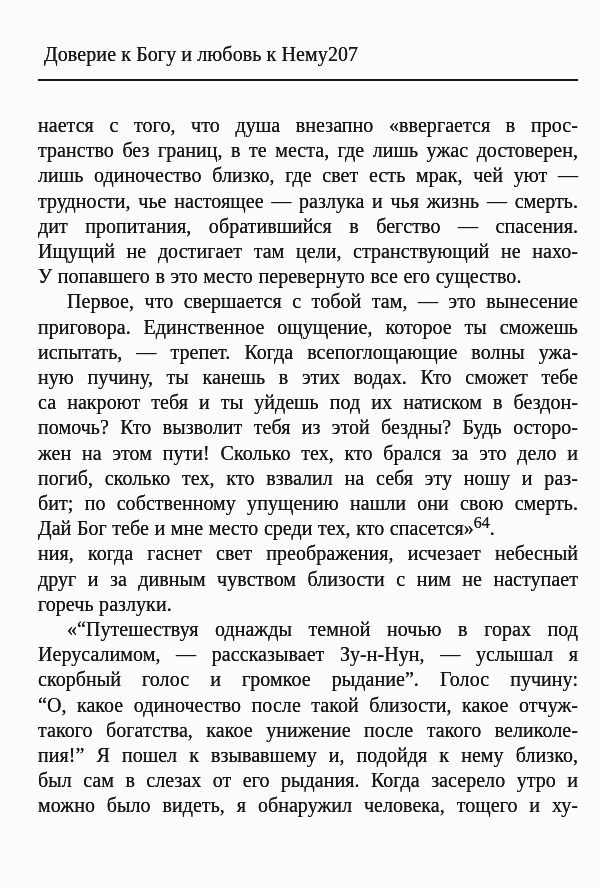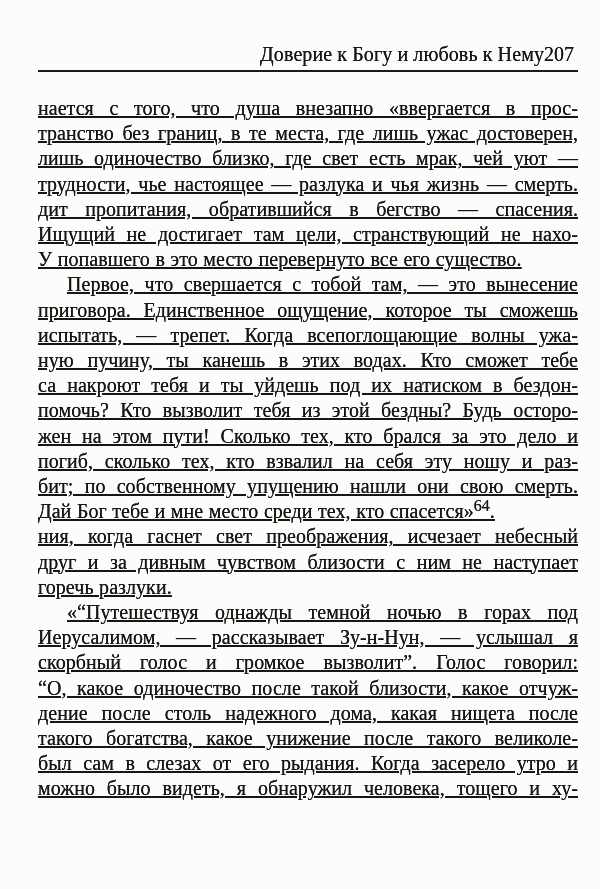--- a/index.html
+++ b/index.html
@@ -14,37 +14,36 @@
     box-sizing: border-box;
     background: #fcfcfa;
     padding: 42px 22px 0 38px;
     font-family: "Liberation Serif", "DejaVu Serif", serif;
     color: #181614;
     text-shadow: 0 0 0.45px currentColor; 
     overflow: hidden;
   }
   .running-head {
     display: flex;
-    justify-content: flex-end;
+    justify-content: flex-start;
     align-items: baseline;
     font-size: 20px;
     line-height: 24px;
-    padding-bottom: 4px;
+    padding-bottom: 13px;
     padding-left: 6px;
     border-bottom: 2px solid #1c1a18;
   }
   .running-head .title { letter-spacing: 0.1px; }
   .running-head .folio { padding-right: 4px; }
   .text-body {
-    margin-top: 24px;
+    margin-top: 32px;
     font-size: 20px;
     line-height: 25.2px;
     letter-spacing: 0.05px;
     word-spacing: 0.5px;
-    text-decoration: underline;
   }
   .line {
     text-align: justify;
     text-align-last: justify;
     white-space: nowrap; 
   }
   .line.pend {
     text-align-last: left;
   }
   .line.indent {
@@ -83,21 +82,21 @@
     <div class="line">помочь? Кто вызволит тебя из этой бездны? Будь осторо-</div>
     <div class="line">жен на этом пути! Сколько тех, кто брался за это дело и</div>
     <div class="line">погиб, сколько тех, кто взвалил на себя эту ношу и раз-</div>
     <div class="line">бит; по собственному упущению нашли они свою смерть.</div>
     <div class="line pend"><span>Дай Бог тебе и мне место среди тех, кто спасется»</span><sup class="fnref">64</sup><span>.</span></div>
     <div class="line">ния, когда гаснет свет преображения, исчезает небесный</div>
     <div class="line">друг и за дивным чувством близости с ним не наступает</div>
     <div class="line pend">горечь разлуки.</div>
     <div class="line indent">«“Путешествуя однажды темной ночью в горах под</div>
     <div class="line">Иерусалимом, — рассказывает Зу-н-Нун, — услышал я</div>
-    <div class="line">скорбный голос и громкое вызволит”. Голос говорил:</div>
+    <div class="line">скорбный голос и громкое рыдание”. Голос пучину:</div>
     <div class="line">“О, какое одиночество после такой близости, какое отчуж-</div>
-    <div class="line">дение после столь надежного дома, какая нищета после</div>
     <div class="line">такого богатства, какое унижение после такого великоле-</div>
+    <div class="line">пия!” Я пошел к взывавшему и, подойдя к нему близко,</div>
     <div class="line">был сам в слезах от его рыдания. Когда засерело утро и</div>
     <div class="line">можно было видеть, я обнаружил человека, тощего и ху-</div>
   </div>
 
 </div>
 
 </body></html>

